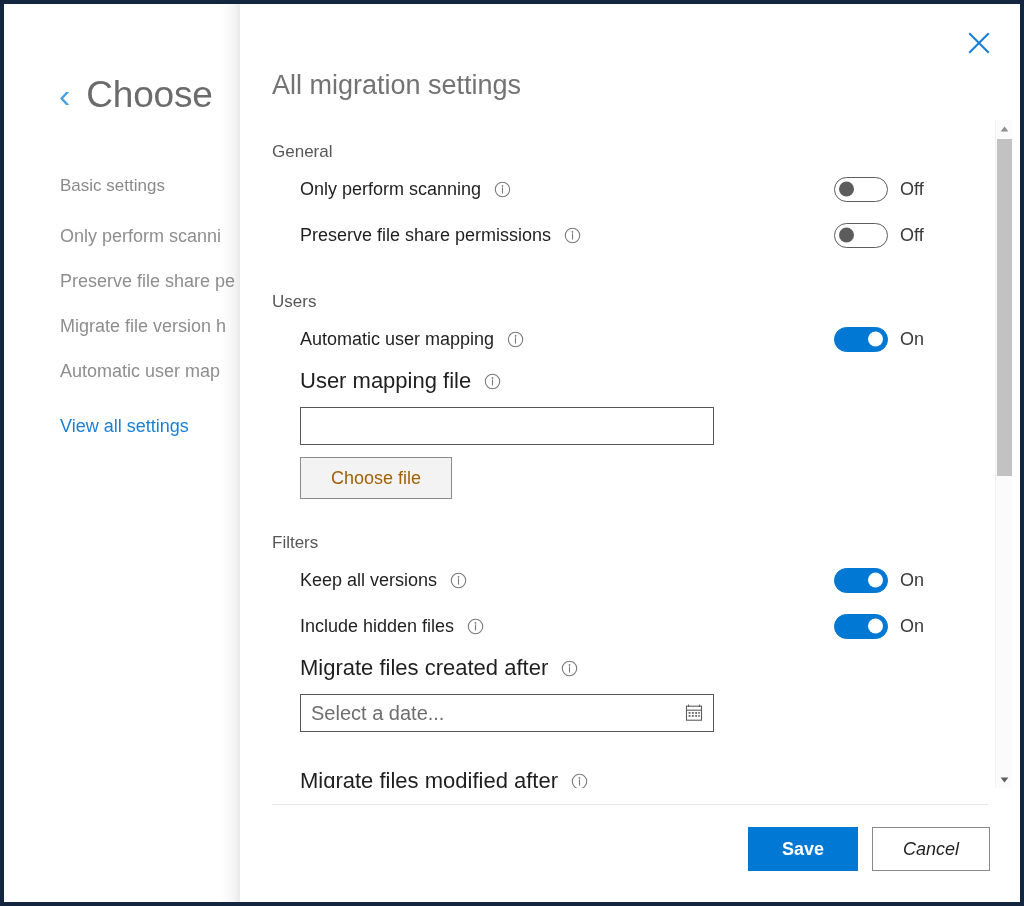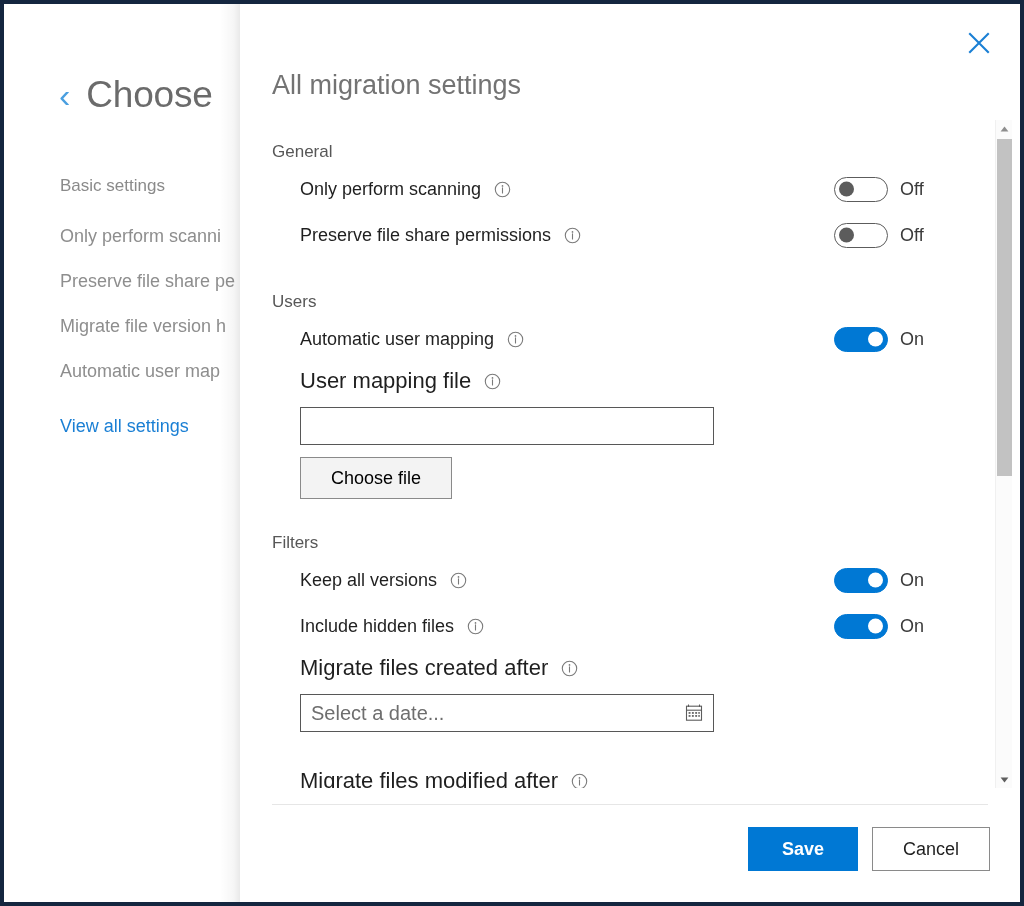--- a/index.html
+++ b/index.html
@@ -222,21 +222,21 @@
     display: inline-block;
     min-width: 152px;
     height: 42px;
     line-height: 40px;
     text-align: center;
     background: #f3f3f3;
     border: 1px solid #8a8a8a;
     box-sizing: border-box;
     font-family: inherit;
     font-size: 18px;
-    color: #000000;
+    color: #a16207;
     cursor: pointer;
     padding: 0 16px;
   }
 
   
   .toggle-wrap {
     display: flex;
     align-items: center;
     cursor: pointer;
   }
@@ -351,20 +351,21 @@
     color: #ffffff;
     font-weight: 700;
     min-width: 110px;
   }
   .btn-secondary {
     background: #ffffff;
     border: 1px solid #8a8a8a;
     color: #1f1f1f;
     margin-left: 14px;
     min-width: 118px;
+    font-style: italic;
   }
 </style>
 </head>
 <body>
 
 <div id="screen">
 
   <div class="bg-page">
     <div class="bg-header">
       <span class="bg-back-chevron">‹</span>

